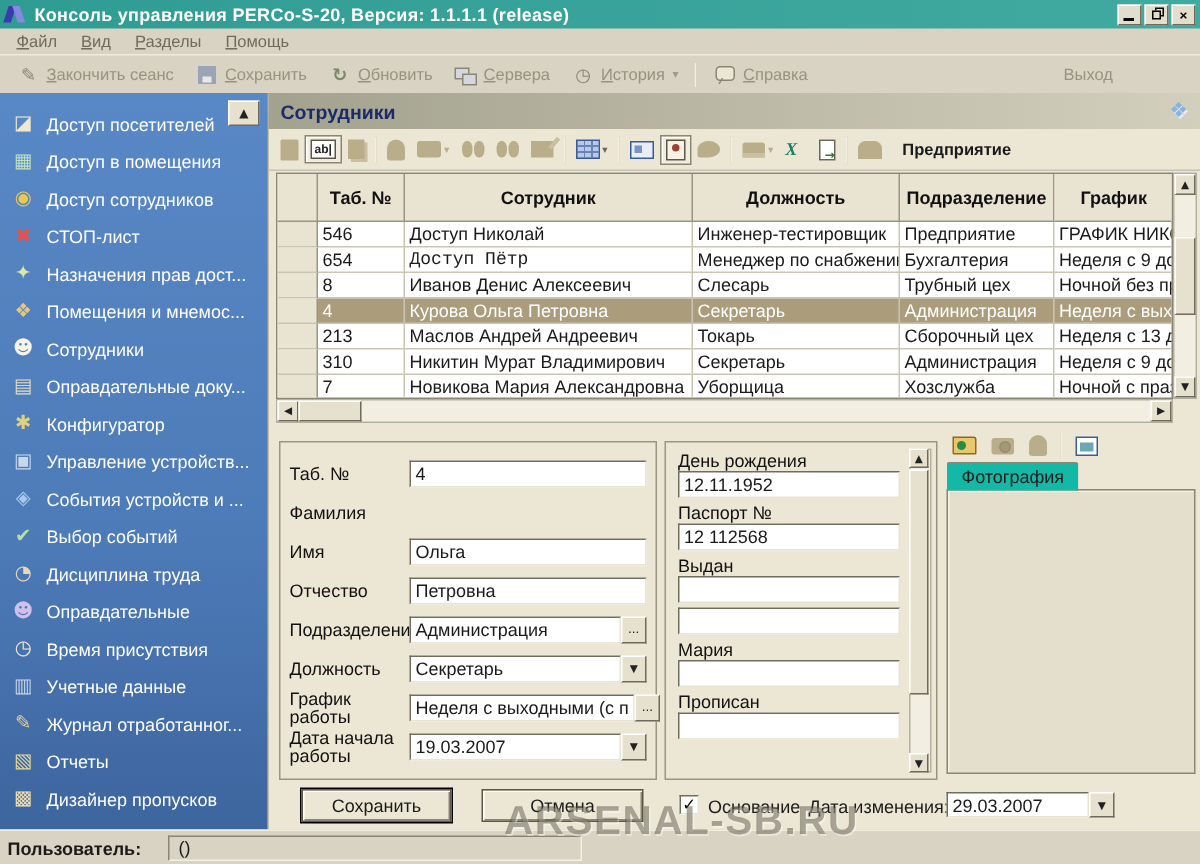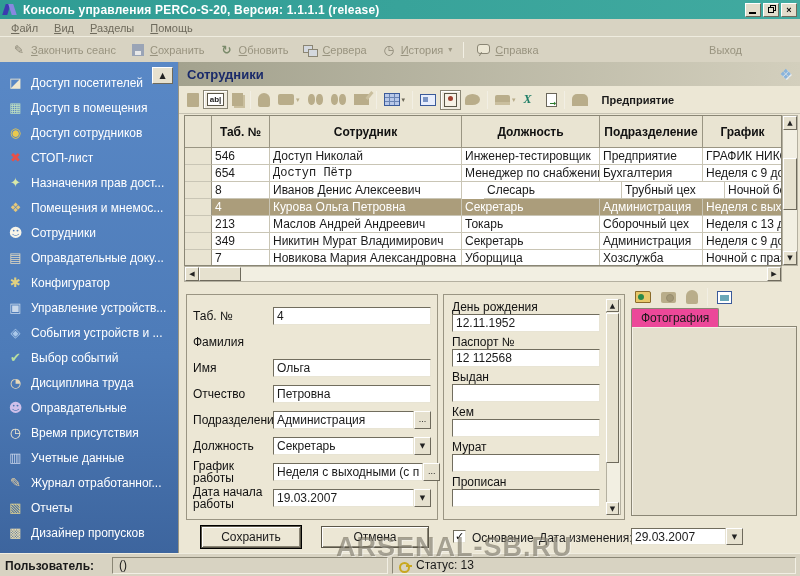--- a/index.html
+++ b/index.html
@@ -132,21 +132,21 @@
   .gb-mid { left:264px; top:232px; width:182px; height:226px; padding:5px 8px; overflow:hidden; }
   .mfield { margin-bottom:3px; width:148px; }
   .mlabel { font-size:12px; color:#111; height:14px; }
   .minput { height:18px; background:#fff; border:1px solid; border-color:#716d5e #e8e4d4 #e8e4d4 #716d5e; font-size:12px; line-height:16px; padding:0 3px; }
   .mid-scroll { position:absolute; right:3px; top:4px; bottom:4px; width:15px; background:#f2efe2; border:1px solid #b4b0a0; }
 
   
   .photo { position:absolute; left:452px; top:224px; width:166px; height:234px; }
   .photo-toolbar { height:22px; display:flex; align-items:center; gap:2px; }
   .photo-tab { display:inline-block; border:1px solid #8a8675; border-bottom:none; border-radius:2px 2px 0 0;
-    padding:2px 9px 2px; background:#ec4899; position:relative; z-index:2; font-size:12px; }
+    padding:2px 9px 2px; background:#14b8a6; position:relative; z-index:2; font-size:12px; }
   .photo-area { margin-top:-1px; border:1px solid #8a8675; height:190px; background:#e4dfcd; box-shadow:inset 1px 1px 0 #f4f1e6; }
 
   
   .bottom-row { position:absolute; left:0; top:463px; right:0; height:26px; }
   .btn { position:absolute; height:22px; background:#ece7d5; border:1px solid #5a5648;
     box-shadow:inset 1px 1px 0 #fff, inset -1px -1px 0 #8a8575; font-size:12px; text-align:center; line-height:20px; }
   .btn.save { left:22px; top:1px; width:100px; box-shadow:0 0 0 1px #000, inset 1px 1px 0 #fff, inset -1px -1px 0 #8a8575; }
   .btn.cancel { left:142px; top:1px; width:108px; }
   .checkbox { position:absolute; left:274px; top:5px; width:13px; height:13px; background:#fff; border:1px solid;
     border-color:#716d5e #e8e4d4 #e8e4d4 #716d5e; font-family:"DejaVu Sans",sans-serif; font-size:11px; line-height:11px; text-align:center; color:#000; }
@@ -397,21 +397,21 @@
                 <span class="td num" style="width: 58px;">654</span>
                 <span class="td" style="width: 192px; font-family: Liberation Mono, monospace;">Доступ Пётр</span>
                 <span class="td" style="width: 138px;">Менеджер по снабжению</span>
                 <span class="td" style="width: 103px;">Бухгалтерия</span>
                 <span class="td" style="width: 80px;">Неделя с 9 до 18</span>
               </div>
               <div class="tr">
                 <span class="td ind" style="width: 27px;"></span>
                 <span class="td num" style="width: 58px;">8</span>
                 <span class="td" style="width: 192px;">Иванов Денис Алексеевич</span>
-                <span class="td" style="width: 138px; margin-left: 22px;">Слесарь</span>
+                <span class="td" style="width: 138px;">Слесарь</span>
                 <span class="td" style="width: 103px;">Трубный цех</span>
                 <span class="td" style="width: 80px;">Ночной без праз</span>
               </div>
               <div class="tr selected">
                 <span class="td ind" style="width: 27px;"></span>
                 <span class="td num" style="width: 58px;">4</span>
                 <span class="td" style="width: 192px;">Курова Ольга Петровна</span>
                 <span class="td" style="width: 138px;">Секретарь</span>
                 <span class="td" style="width: 103px;">Администрация</span>
                 <span class="td" style="width: 80px;">Неделя с выходн</span>
@@ -419,21 +419,21 @@
               <div class="tr">
                 <span class="td ind" style="width: 27px;"></span>
                 <span class="td num" style="width: 58px;">213</span>
                 <span class="td" style="width: 192px;">Маслов Андрей Андреевич</span>
                 <span class="td" style="width: 138px;">Токарь</span>
                 <span class="td" style="width: 103px;">Сборочный цех</span>
                 <span class="td" style="width: 80px;">Неделя с 13 до 1</span>
               </div>
               <div class="tr">
                 <span class="td ind" style="width: 27px;"></span>
-                <span class="td num" style="width: 58px;">349</span>
+                <span class="td num" style="width: 58px;">310</span>
                 <span class="td" style="width: 192px;">Никитин Мурат Владимирович</span>
                 <span class="td" style="width: 138px;">Секретарь</span>
                 <span class="td" style="width: 103px;">Администрация</span>
                 <span class="td" style="width: 80px;">Неделя с 9 до 18</span>
               </div>
               <div class="tr">
                 <span class="td ind" style="width: 27px;"></span>
                 <span class="td num" style="width: 58px;">7</span>
                 <span class="td" style="width: 192px;">Новикова Мария Александровна</span>
                 <span class="td" style="width: 138px;">Уборщица</span>
@@ -514,25 +514,24 @@
             </div>
             <div class="mfield">
               <div class="mlabel">Паспорт №</div>
               <div class="minput">12 112568</div>
             </div>
             <div class="mfield">
               <div class="mlabel">Выдан</div>
               <div class="minput"></div>
             </div>
             <div class="mfield">
-              <div class="mlabel">Кем</div>
               <div class="minput"></div>
             </div>
             <div class="mfield">
-              <div class="mlabel">Мурат</div>
+              <div class="mlabel">Мария</div>
               <div class="minput"></div>
             </div>
             <div class="mfield">
               <div class="mlabel">Прописан</div>
               <div class="minput"></div>
             </div>
           </div>
         <div class="mid-scroll">
           <span class="scr" style="left:-1px;top:-1px;width:13px;height:13px;">▲</span>
           <span class="scr" style="left:-1px;top:13px;width:13px;height:150px;"></span>
@@ -572,20 +571,16 @@
         </span>
       </div>
     </div>
   </div>
 
   <div class="statusbar">
     <span class="sb-label">Пользователь:</span>
     <span class="sb-cell sb-user">
         <span>()</span>
       </span>
-    <span class="sb-cell sb-status">
-      <span class="key-icon"></span>
-      <span>Статус: 13</span>
-    </span>
   </div>
 
   <div class="watermark">ARSENAL-SB.RU</div>
 </div>
 
 </body></html>

